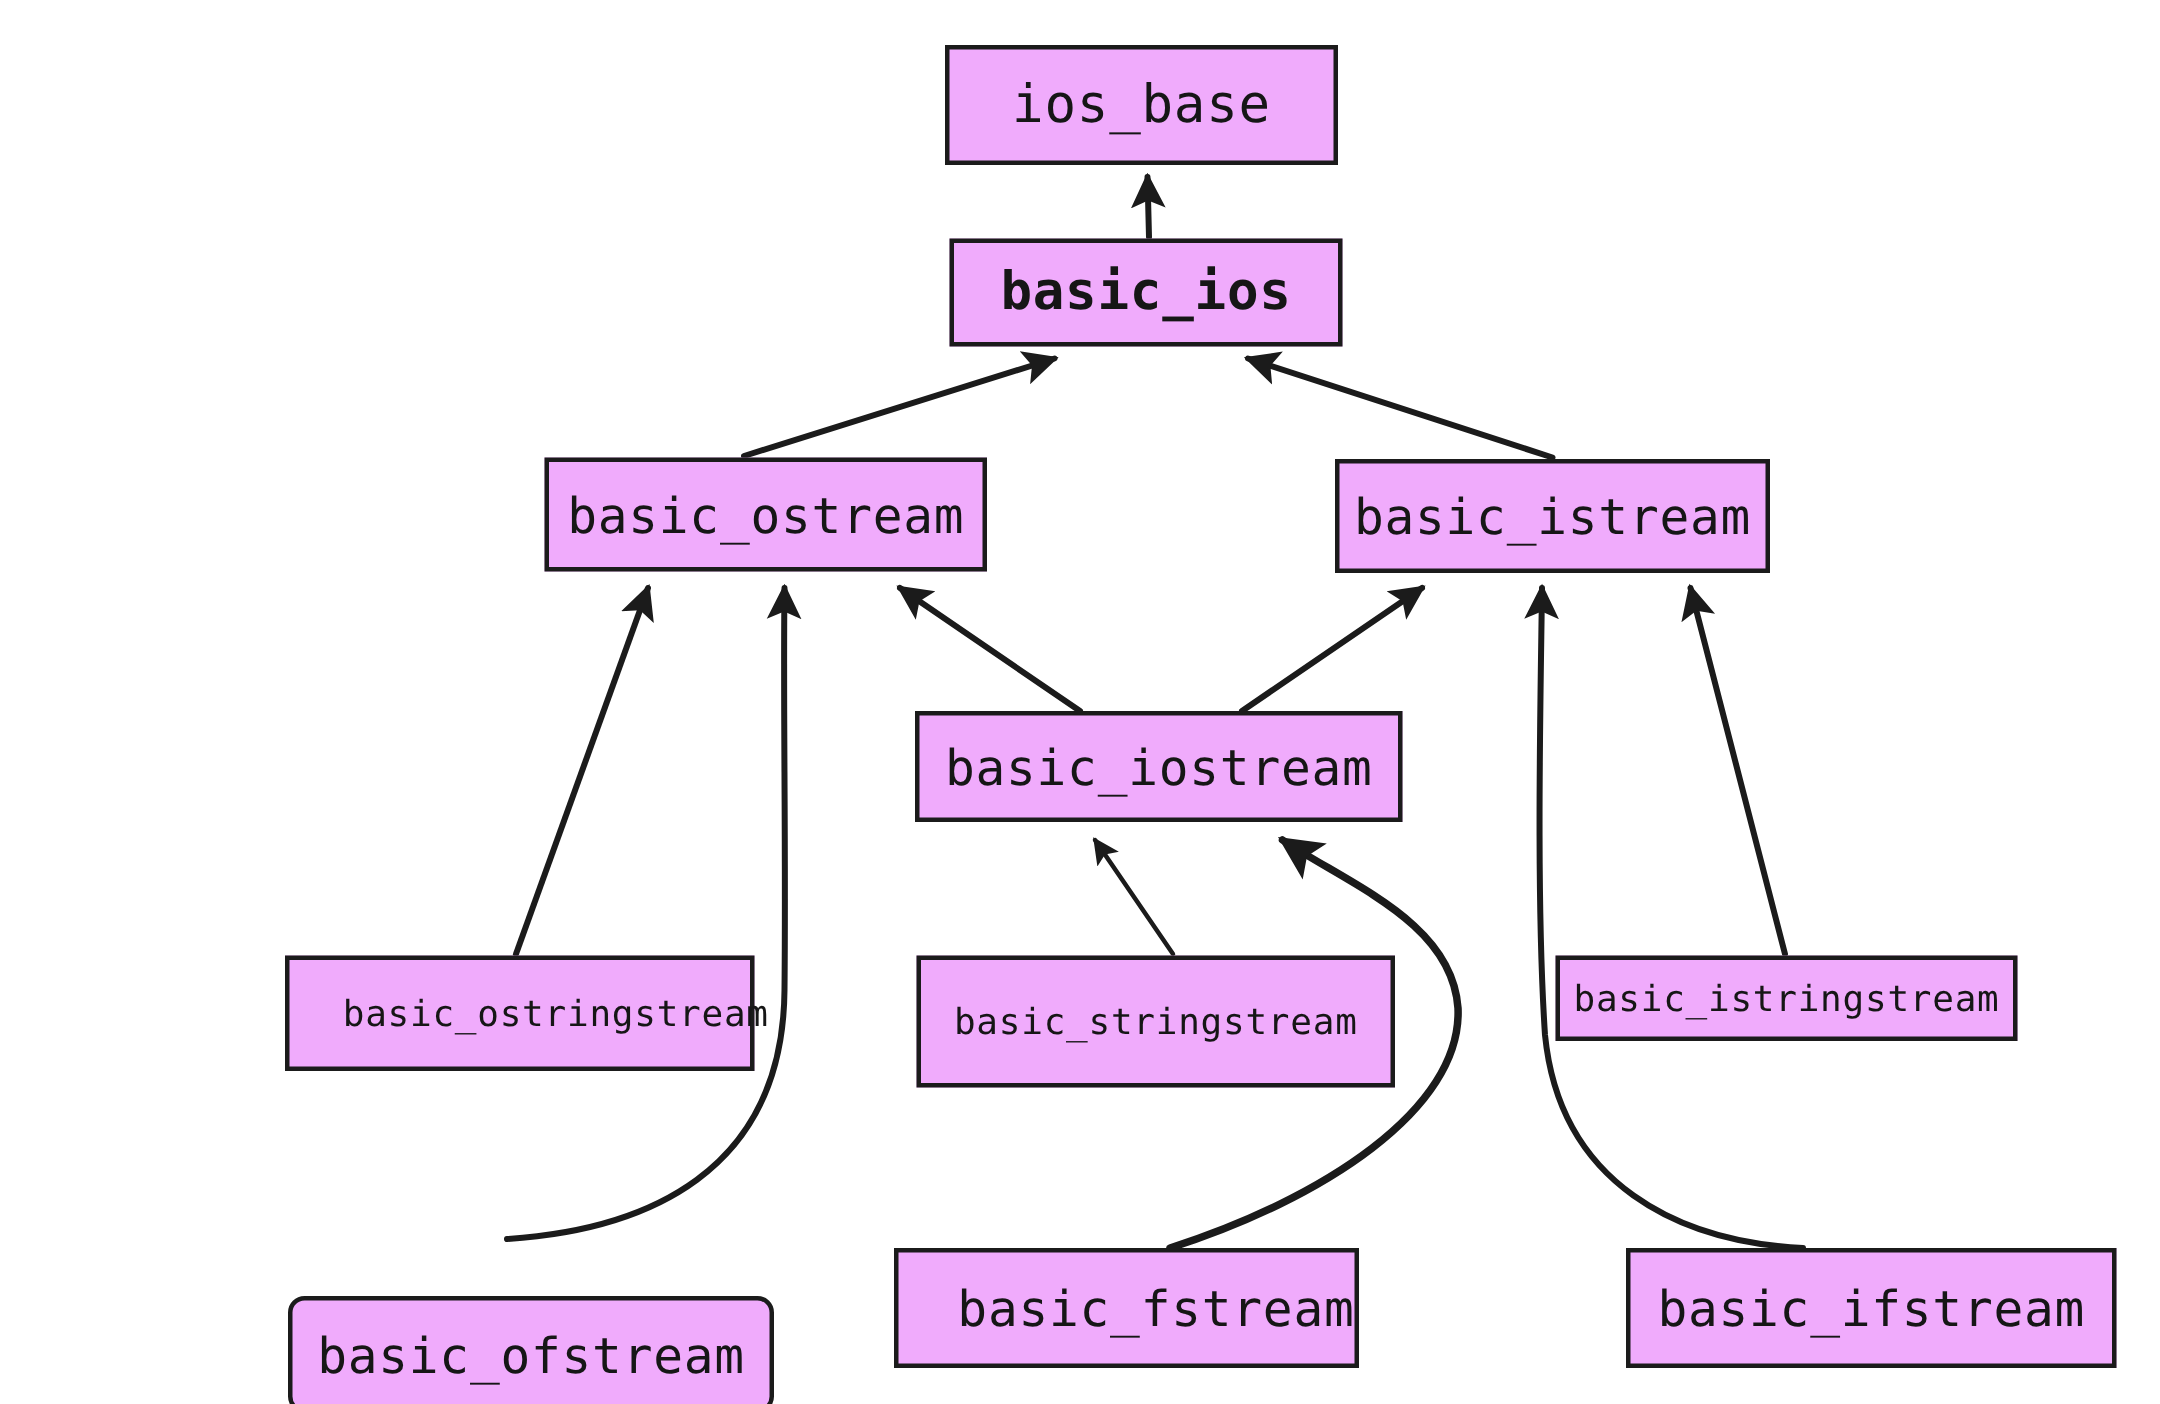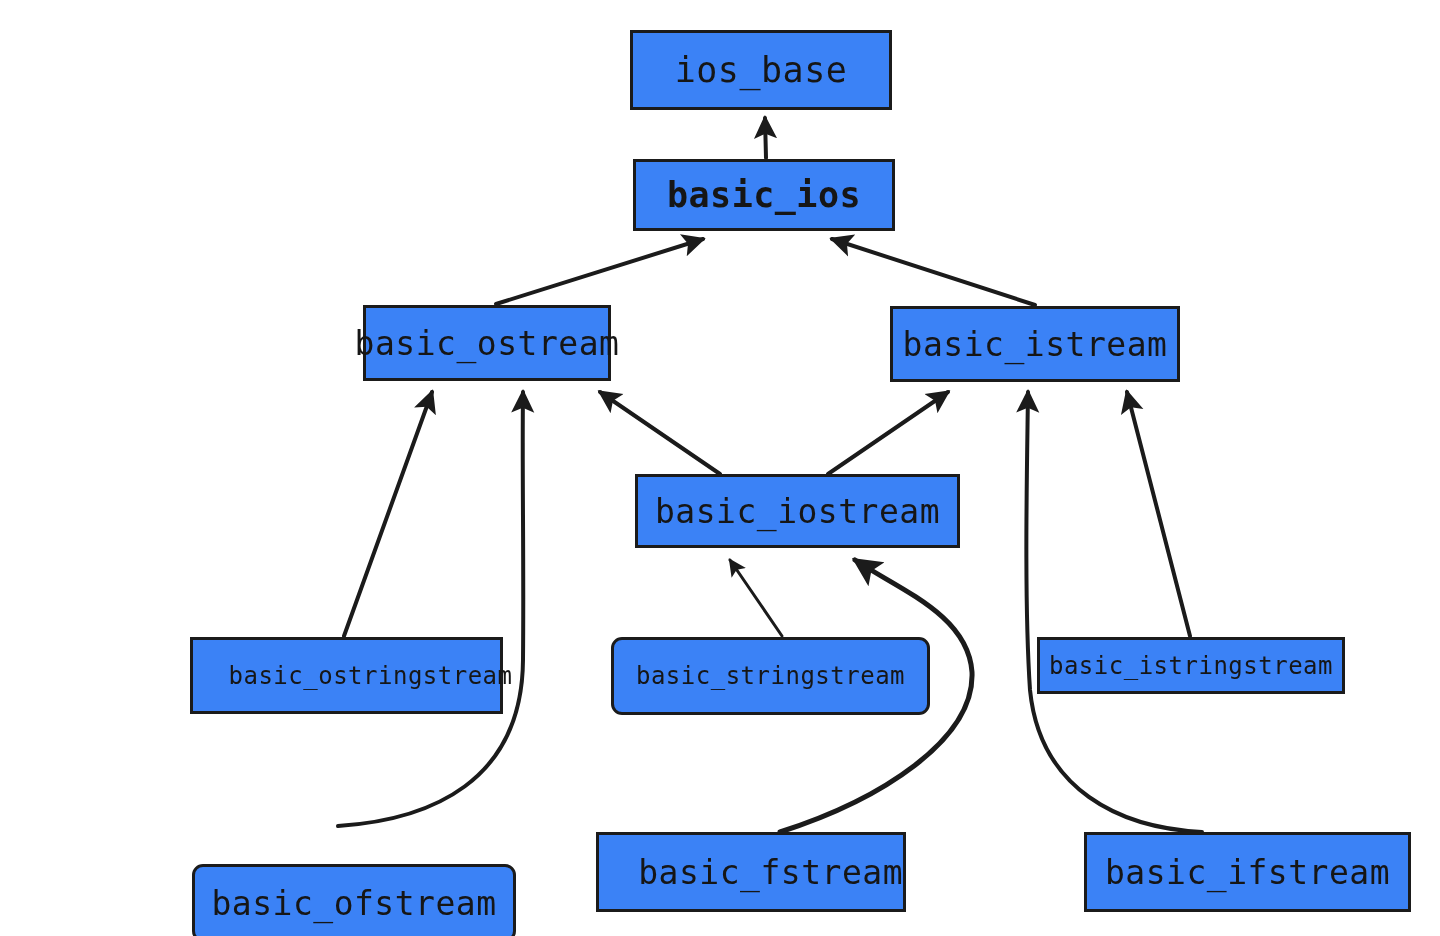--- a/index.html
+++ b/index.html
@@ -24,21 +24,21 @@
     position: absolute;
     left: 0;
     top: 0;
     width: 1440px;
     height: 936px;
     pointer-events: none;
   }
   .node {
     position: absolute;
     box-sizing: border-box;
-    background: #3b82f6;
+    background: #f0abfc;
     border: 3px solid #1b1b1b;
     display: flex;
     align-items: center;
     justify-content: center;
     color: #161616;
     font-family: "DejaVu Sans Mono", "Liberation Mono", monospace;
     letter-spacing: 0.5px;
     white-space: nowrap;
     z-index: 2;
   }
@@ -76,33 +76,33 @@
       </g>
   </svg>
 
   <div id="node-layer">
       <div class="node size-lg" style="left: 630px; top: 30px; width: 262px; height: 80px;">
         <span class="label">ios_base</span>
       </div>
       <div class="node size-lg" style="left: 633px; top: 159px; width: 262px; height: 72px; font-weight: bold;">
         <span class="label">basic_ios</span>
       </div>
-      <div class="node size-md" style="left: 363px; top: 305px; width: 248px; height: 76px;">
+      <div class="node size-md" style="left: 363px; top: 305px; width: 295px; height: 76px;">
         <span class="label">basic_ostream</span>
       </div>
       <div class="node size-md" style="left: 890px; top: 306px; width: 290px; height: 76px; justify-content: center;">
         <span class="label">basic_istream</span>
       </div>
-      <div class="node size-md" style="left: 610px; top: 474px; width: 325px; height: 74px; margin-left: 25px;">
+      <div class="node size-md" style="left: 610px; top: 474px; width: 325px; height: 74px;">
         <span class="label">basic_iostream</span>
       </div>
       <div class="node size-sm" style="left: 190px; top: 637px; width: 313px; height: 77px; padding-left: 48px;">
         <span class="label">basic_ostringstream</span>
       </div>
-      <div class="node size-sm" style="left: 611px; top: 637px; width: 319px; height: 78px; border-radius: 11px;">
+      <div class="node size-sm" style="left: 611px; top: 637px; width: 319px; height: 88px;">
         <span class="label">basic_stringstream</span>
       </div>
       <div class="node size-sm" style="left: 1037px; top: 637px; width: 308px; height: 57px;">
         <span class="label">basic_istringstream</span>
       </div>
       <div class="node size-md" style="left: 192px; top: 864px; width: 324px; height: 78px; border-radius: 11px;">
         <span class="label">basic_ofstream</span>
       </div>
       <div class="node size-md" style="left: 596px; top: 832px; width: 310px; height: 80px; justify-content: flex-end;">
         <span class="label">basic_fstream</span>

